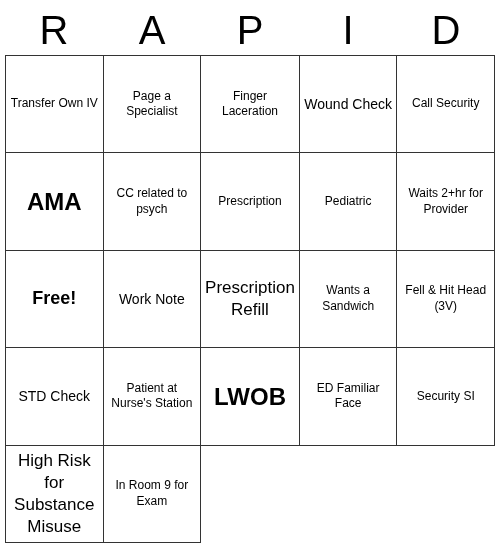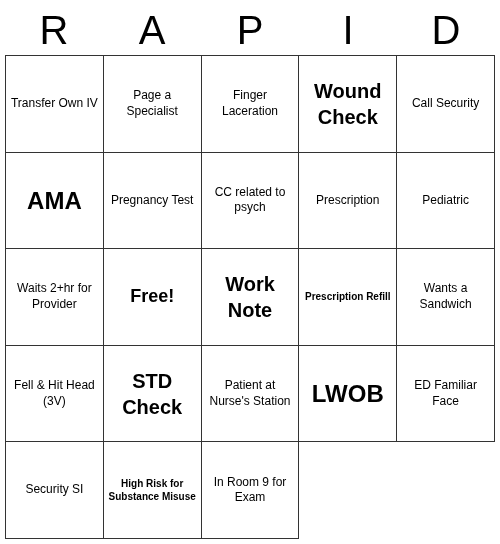--- a/index.html
+++ b/index.html
@@ -52,26 +52,25 @@
       text-align: center;
       padding: 4px;
       font-size: 12px;
       line-height: 1.3;
     }
     .bingo-cell.large-text {
       font-size: 24px;
       font-weight: bold;
     }
     .bingo-cell.medium-text {
-      font-size: 20px;
-      font-weight: bold;
+      font-size: 14px;
+      font-weight: normal;
     }
     .bingo-cell.small-text {
-      font-size: 10px;
-      font-weight: bold;
+      font-size: 17px;
     }
     .bingo-cell.free {
       font-size: 18px;
       font-weight: bold;
     }
   </style>
 </head>
 <body>
 
 <div class="bingo-container">
@@ -82,21 +81,20 @@
     <span class="bingo-header-letter">I</span>
     <span class="bingo-header-letter">D</span>
   </div>
   <div class="bingo-grid" id="bingo-grid">
   <div class="bingo-cell">Transfer Own IV</div>
       <div class="bingo-cell">Page a Specialist</div>
       <div class="bingo-cell">Finger Laceration</div>
       <div class="bingo-cell medium-text">Wound Check</div>
       <div class="bingo-cell">Call Security</div>
       <div class="bingo-cell large-text">AMA</div>
-      <div class="bingo-cell">Pregnancy Test</div>
       <div class="bingo-cell">CC related to psych</div>
       <div class="bingo-cell">Prescription</div>
       <div class="bingo-cell">Pediatric</div>
       <div class="bingo-cell">Waits 2+hr for Provider</div>
       <div class="bingo-cell free">Free!</div>
       <div class="bingo-cell medium-text">Work Note</div>
       <div class="bingo-cell small-text">Prescription Refill</div>
       <div class="bingo-cell">Wants a Sandwich</div>
       <div class="bingo-cell">Fell &amp; Hit Head (3V)</div>
       <div class="bingo-cell medium-text">STD Check</div>

